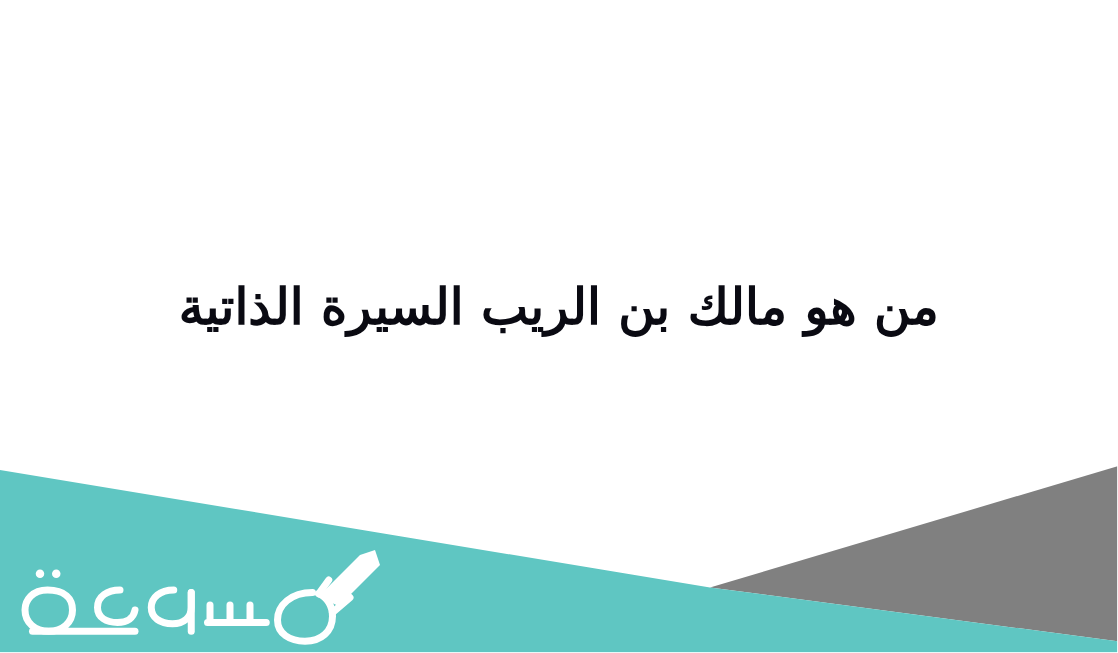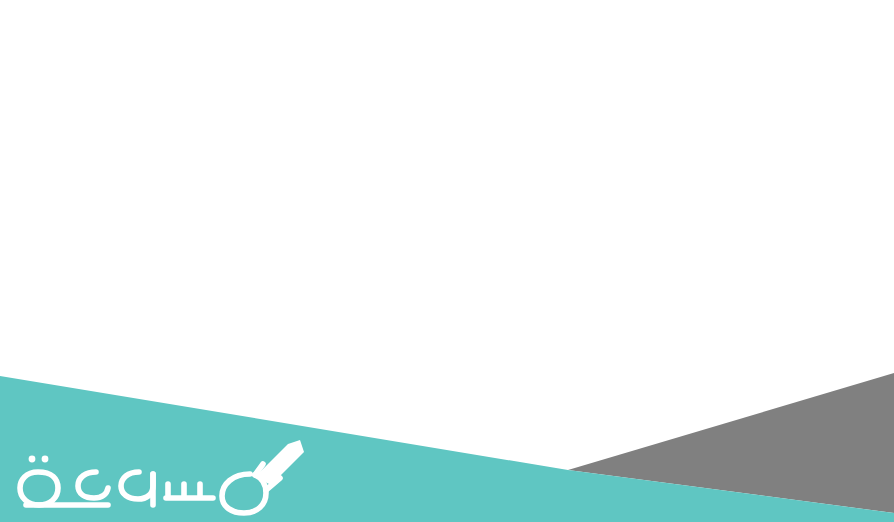--- a/index.html
+++ b/index.html
@@ -69,20 +69,23 @@
 
 <div id="stage" style="width: 894px; height: 522px; background: rgb(255, 255, 255);">
 
   <svg id="footer-art" viewBox="0 0 894 522" preserveAspectRatio="none" aria-hidden="true">
 
     <polygon points="894,373 894,513 568,470" fill="#808080"></polygon>
 
     <polygon points="0,376 568,470 894,513 894,522 0,522" fill="#5FC6C2"></polygon>
   </svg>
 
+  <div id="headline">
+    <span class="headline-text" dir="rtl" lang="ar" style="color: rgb(10, 10, 18);">من هو مالك بن الريب السيرة الذاتية</span>
+  </div>
 
   <div id="brand-logo">
 
     <svg viewBox="0 0 300 88" preserveAspectRatio="xMinYMid meet" aria-hidden="true">
       <g fill="none" stroke="#ffffff" stroke-width="5.6" stroke-linecap="round" stroke-linejoin="round">
 
         <path d="M30 44 C18 44 12 52 12 60 C12 70 20 77 31 77 C42 77 50 70 50 60 C50 51 44 44 30 44 Z"></path>
 
         <path d="M88 44 C78 44 70 49 70 58 C70 66 77 70 86 70 C94 70 99 66 100 60"></path>
 

